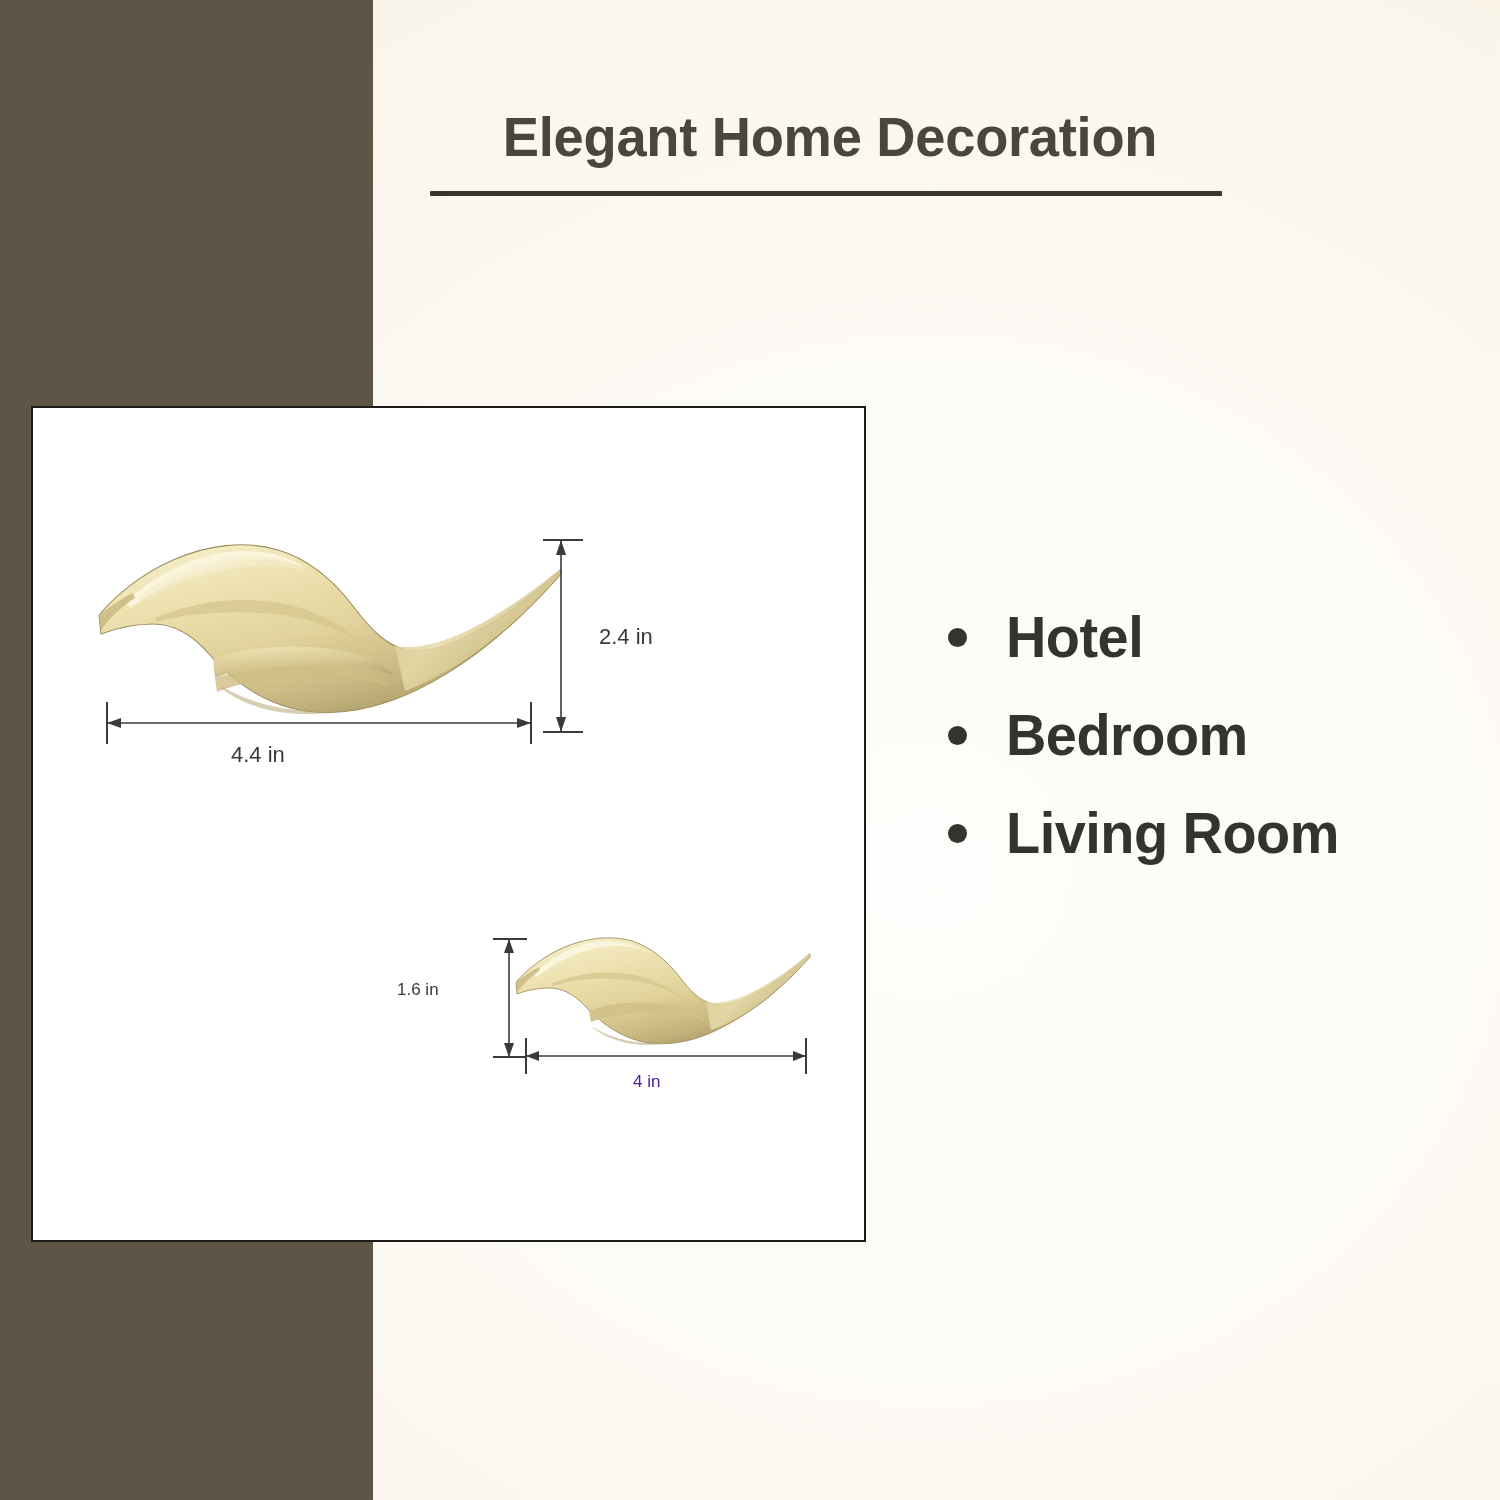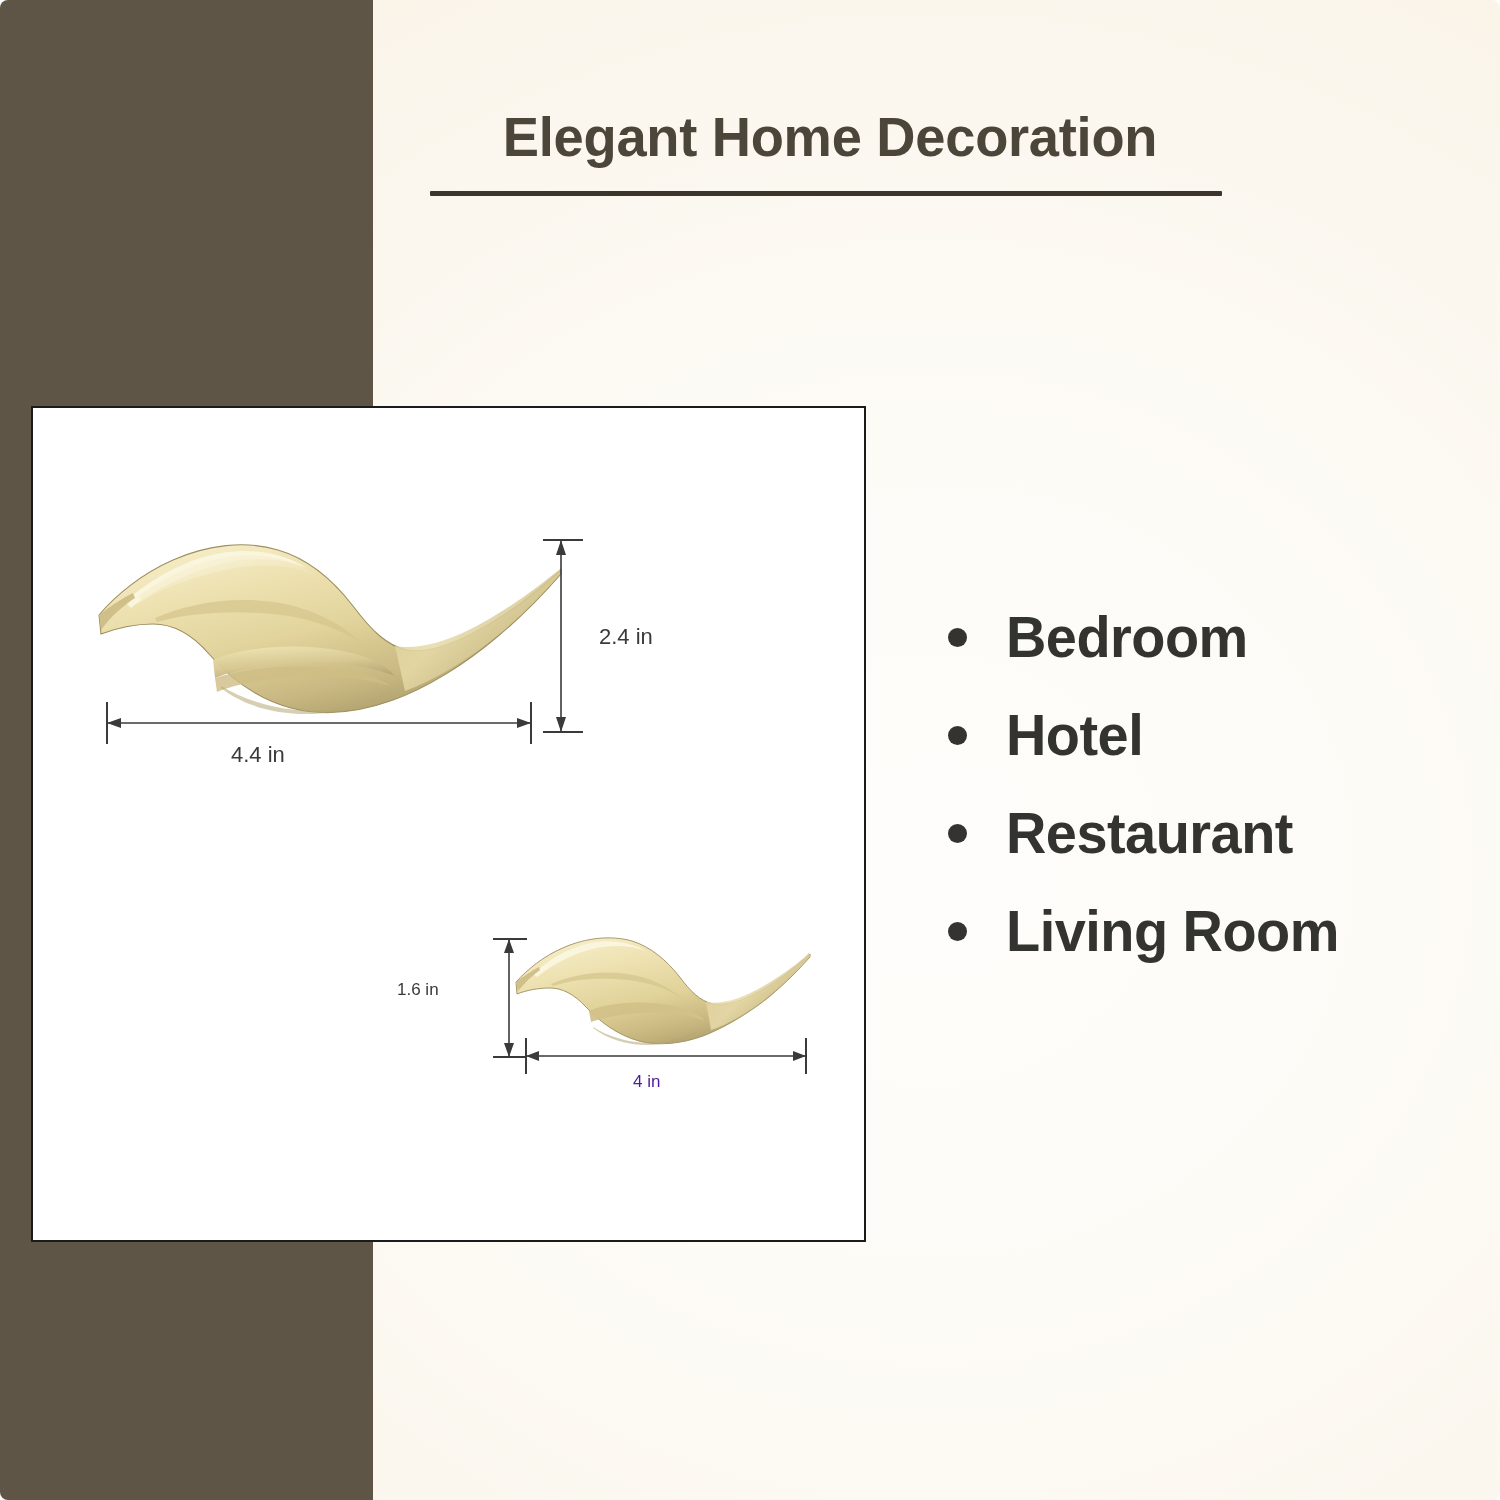--- a/index.html
+++ b/index.html
@@ -18,21 +18,20 @@
     width: 1500px;
     height: 1500px;
     background:
       radial-gradient(120% 110% at 62% 58%,
         #FEFDFB 0%,
         #FDFBF6 28%,
         #FAF4E9 62%,
         #F6EEDE 88%,
         #F3EAD7 100%);
     overflow: hidden;
-    border-radius: 8px;
   }
 
   
   .brown-band {
     position: absolute;
     left: 0;
     top: 0;
     width: 373px;
     height: 1500px;
   }
@@ -290,29 +289,25 @@
         <polygon points="287,22 274,17 274,27" fill="#3A3A3A"></polygon>
       </svg>
       <div class="dim-label small" style="left: 600px; top: 664px; color: #4c1d95;">4 in</div>
 
     </div>
   </div>
 
   <div class="bullets">
     <div class="bullet-row">
       <span class="bullet-dot" style="background: rgb(51, 51, 47);"></span>
-      <span class="bullet-label" style="color: rgb(51, 51, 47);">Bedroom</span>
-    </div>
-    <div class="bullet-row">
-      <span class="bullet-dot" style="background: rgb(51, 51, 47);"></span>
       <span class="bullet-label" style="color: rgb(51, 51, 47);">Hotel</span>
     </div>
     <div class="bullet-row">
       <span class="bullet-dot" style="background: rgb(51, 51, 47);"></span>
-      <span class="bullet-label" style="color: rgb(51, 51, 47);">Restaurant</span>
+      <span class="bullet-label" style="color: rgb(51, 51, 47);">Bedroom</span>
     </div>
     <div class="bullet-row">
       <span class="bullet-dot" style="background: rgb(51, 51, 47);"></span>
       <span class="bullet-label" style="color: rgb(51, 51, 47);">Living Room</span>
     </div>
   </div>
 
 </div>
 
 </body></html>

